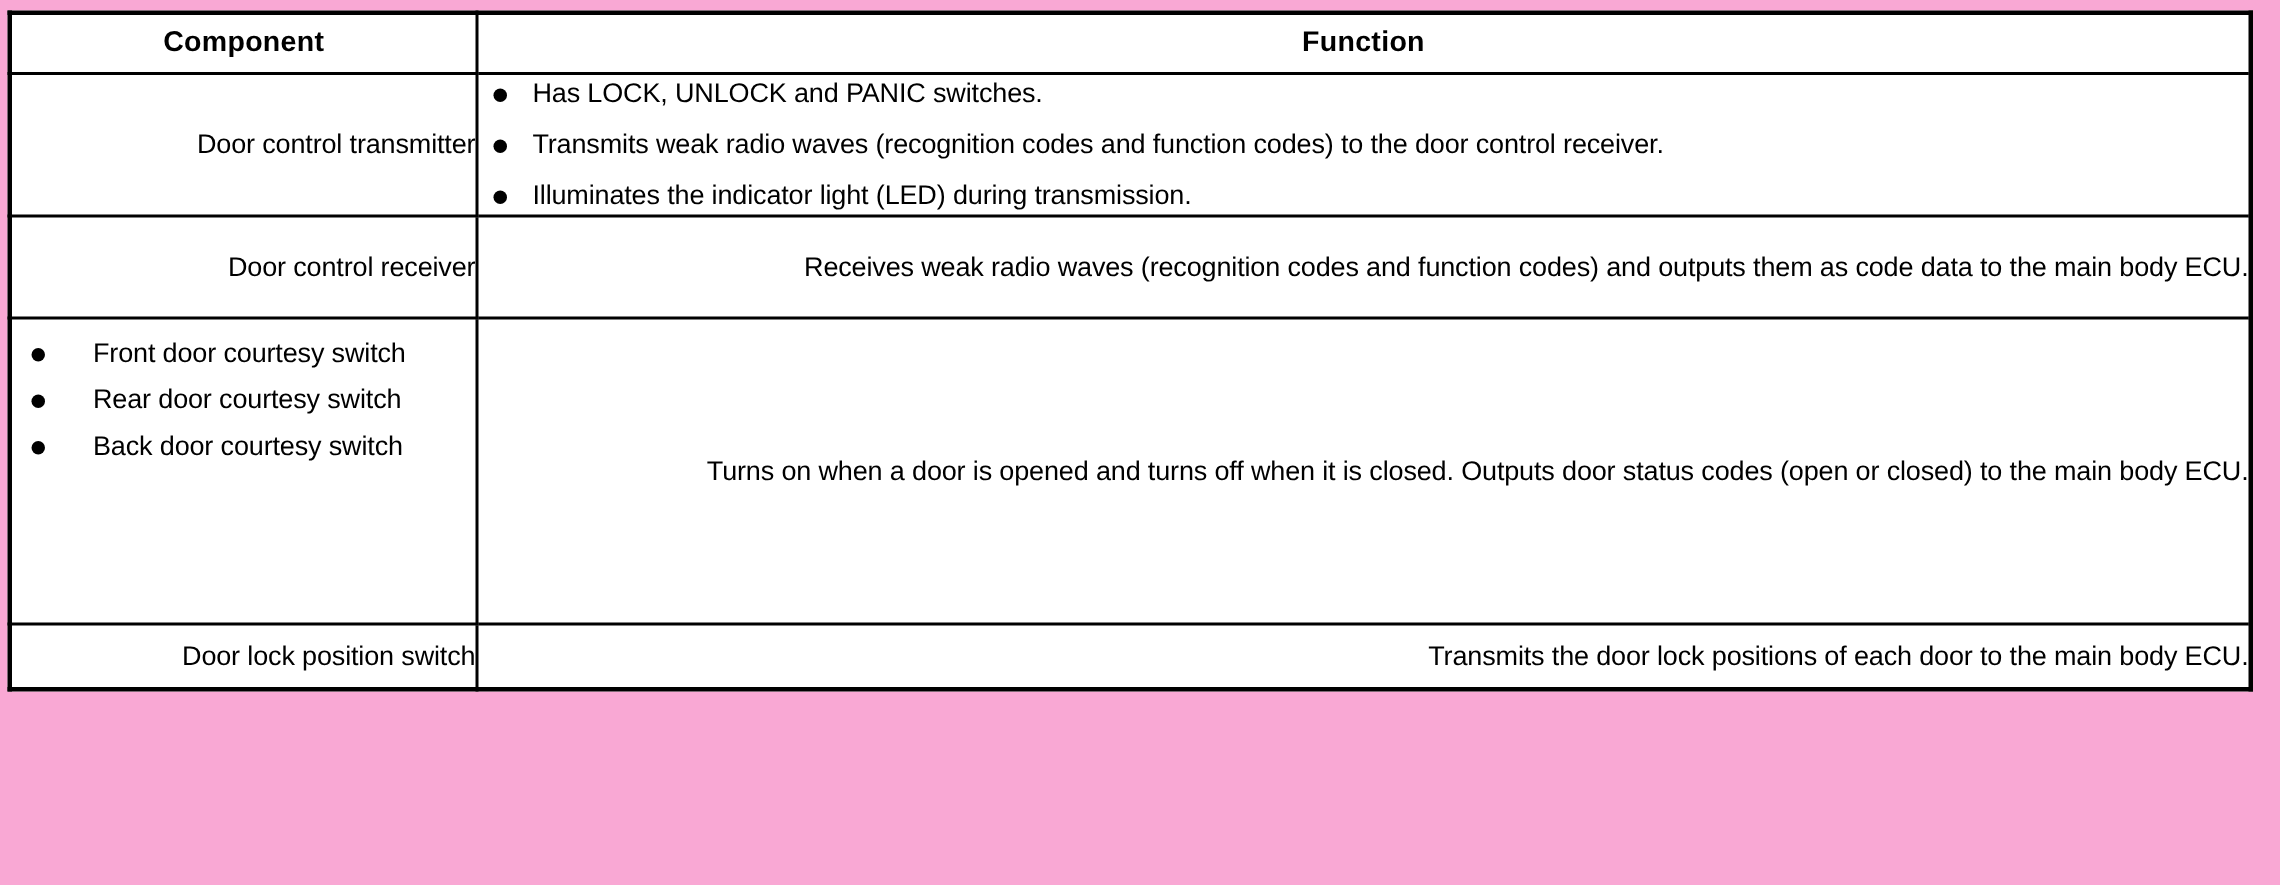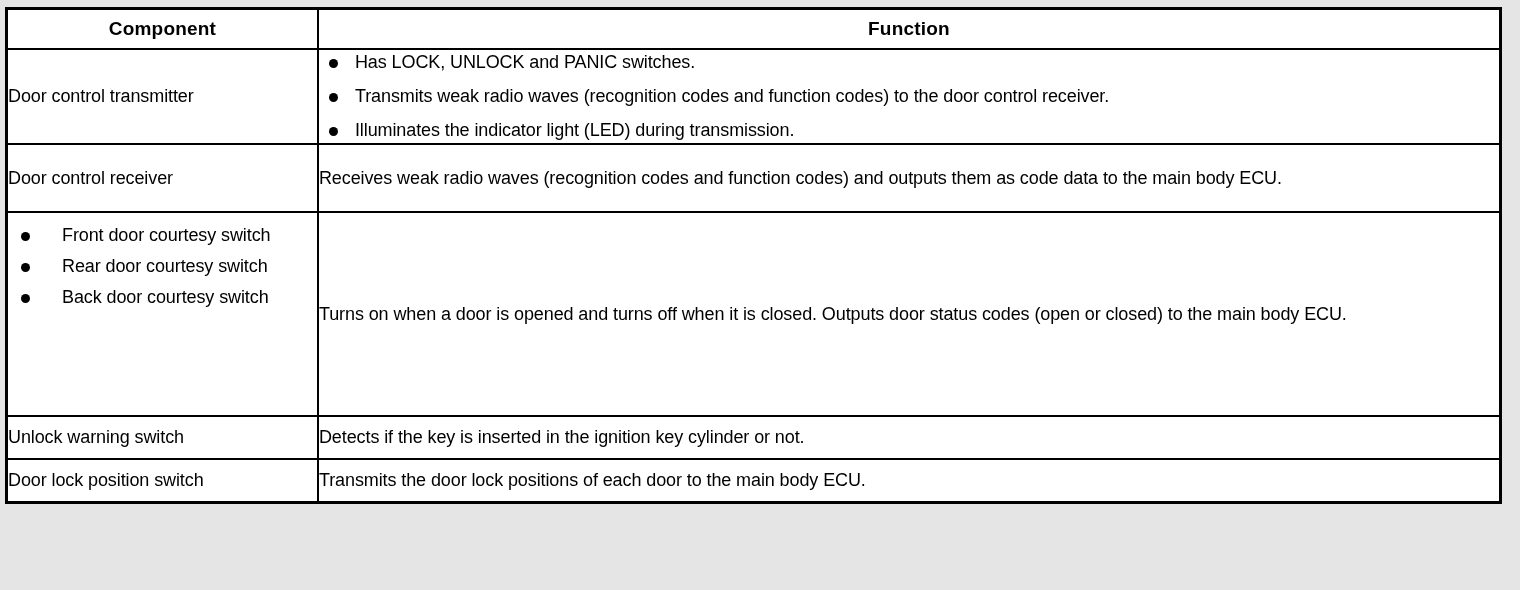--- a/index.html
+++ b/index.html
@@ -13,21 +13,21 @@
     height: 590px;
     font-family: "Liberation Sans", sans-serif;
     color: #000000;
     overflow: hidden;
   }
 
   #page {
     position: relative;
     width: 1520px;
     height: 590px;
-    background: #e5e5e5;
+    background: #f9a8d4;
     box-sizing: border-box;
   }
 
   table.spec {
     position: absolute;
     left: 5px;
     top: 7px;
     width: 1497px;
     border-collapse: collapse;
     table-layout: fixed;
@@ -63,21 +63,21 @@
   }
 
   td.comp {
     padding: 6px 6px 6px 9px;
   }
 
   td.func {
     padding: 6px 10px 6px 11px;
   }
 
-  .txt { display: block; }
+  .txt { display: block; text-align: right; }
 
   
   ul.bl {
     list-style: none;
     margin: 0;
     padding: 0;
   }
   ul.bl li {
     position: relative;
     padding-left: 34px;
@@ -177,28 +177,20 @@
               <span class="dot"></span>
               <span>Back door courtesy switch</span>
             </li>
           </ul>
         </td>
         <td class="cell func">
           <span class="txt">Turns on when a door is opened and turns off when it is closed. Outputs door status codes (open or closed) to the main body ECU.</span>
         </td>
       </tr>
 
-      <tr class="r-unlock">
-        <td class="cell comp">
-          <span class="txt">Unlock warning switch</span>
-        </td>
-        <td class="cell func">
-          <span class="txt">Detects if the key is inserted in the ignition key cylinder or not.</span>
-        </td>
-      </tr>
 
       <tr class="r-doorlock">
         <td class="cell comp">
           <span class="txt">Door lock position switch</span>
         </td>
         <td class="cell func">
           <span class="txt">Transmits the door lock positions of each door to the main body ECU.</span>
         </td>
       </tr>
 

